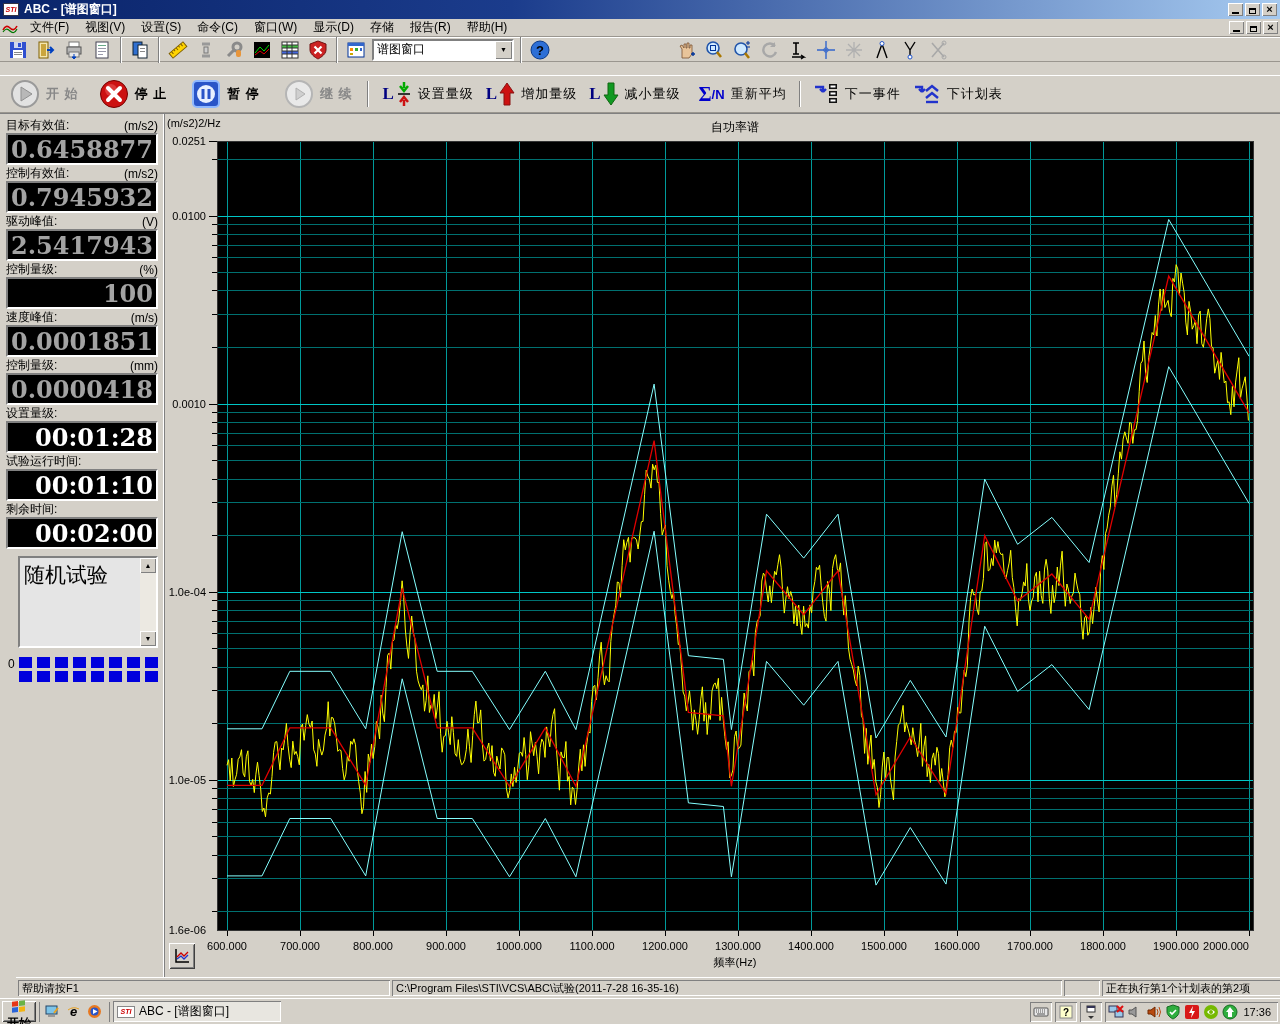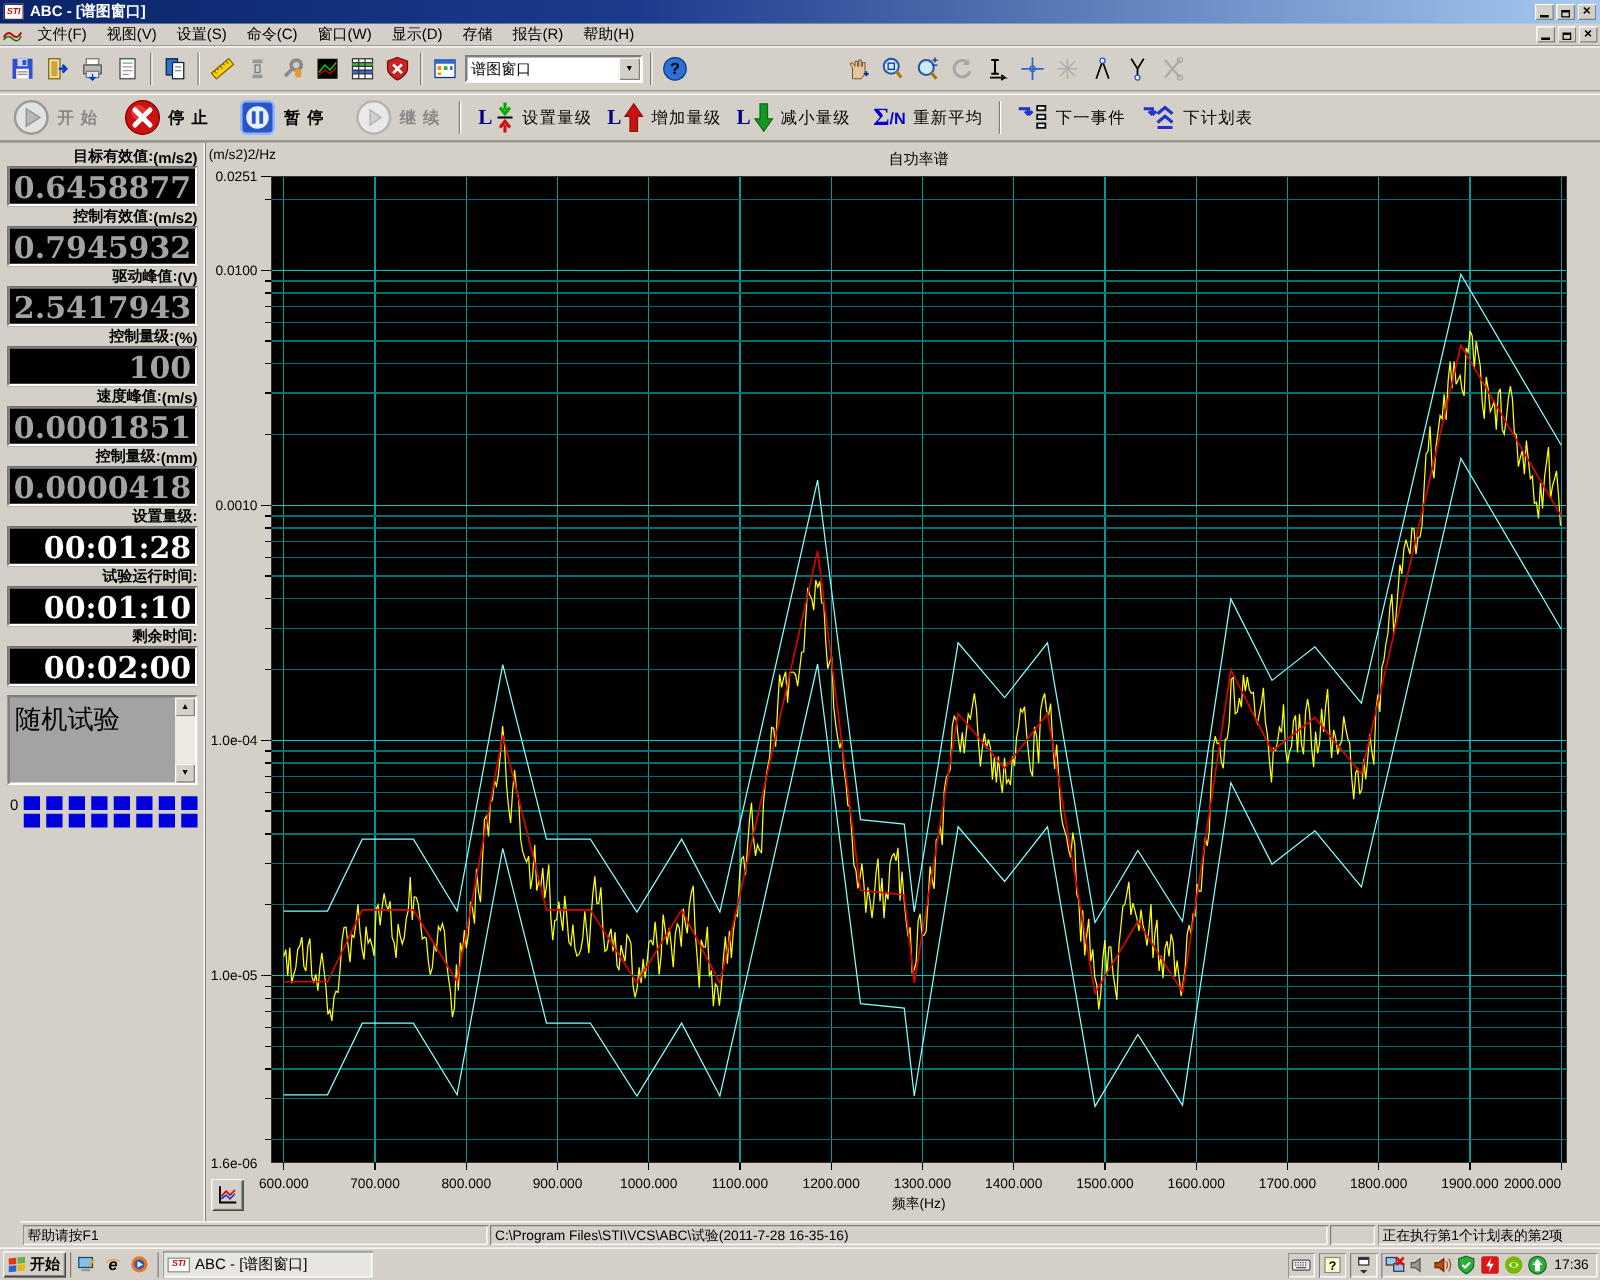--- a/index.html
+++ b/index.html
@@ -1,20 +1,20 @@
 <!DOCTYPE html>
 <html><head>
 <meta charset="utf-8">
 <style>
   * { box-sizing: border-box; margin: 0; padding: 0; }
   html,body { width:1280px; height:1024px; overflow:hidden; }
   body { font-family:"Liberation Sans",sans-serif; background:#d4d0c8; position:relative; font-size:12px; color:#000; }
 
   .raised { box-shadow: inset 1px 1px 0 #ffffff, inset -1px -1px 0 #808080; }
-  .raised2 { box-shadow: inset 1px 1px 0 #ffffff, inset -1px -1px 0 #404040, inset 2px 2px 0 #d4d0c8, inset -2px -2px 0 #808080; }
+  .raised2 { box-shadow: inset 1px 1px 0 #ffffff, inset -1px -1px 0 #404040, inset 2px 2px 0 #d4d0c8, inset -2px -2px 0 #808080; flex-direction: column; }
 
   
   #titlebar { position:absolute; left:0; top:0; width:1280px; height:19px;
     background:linear-gradient(to right,#0a246a 0%,#1b3c8c 40%,#a6caf0 100%);
     display:flex; align-items:center; padding:0 3px; }
   #titlebar .app-icon { width:16px; height:13px; background:#fff; border:1px solid #334; display:flex;align-items:center;justify-content:center;
     color:#cc0000; font-weight:bold; font-style:italic; font-size:7px; }
   #titlebar .title-text { color:#fff; font-weight:bold; font-size:12px; margin-left:5px; flex:1; }
   .winbtns { display:flex; gap:2px; }
   .winbtn { width:15px; height:13px; background:#d4d0c8; display:flex; align-items:flex-end; justify-content:center;
@@ -26,45 +26,45 @@
   
   #menubar { position:absolute; left:0; top:19px; width:1280px; height:18px; background:#d4d0c8;
     display:flex; align-items:center; padding:0 2px; border-bottom:1px solid #9a968f; }
   #menubar .mdi-icon { width:16px; height:14px; margin-right:4px; }
   .menu-item { padding:1px 8px; cursor:default; }
   #menubar .winbtns { margin-left:auto; }
 
   
   .toolbar { position:absolute; left:0; width:1280px; background:#d4d0c8; display:flex; align-items:center;
     border-top:1px solid #ffffff; border-bottom:1px solid #9a968f; }
-  #toolbar1 { top:37px; height:36px; padding-left:4px; }
+  #toolbar1 { top:37px; height:25px; padding-left:4px; }
   #toolbar2 { top:75px; height:38px; padding-left:4px; }
   .tbi { width:28px; height:28px; display:flex; align-items:center; justify-content:center; flex:none; }
   .tsep { width:2px; height:26px; border-left:1px solid #808080; border-right:1px solid #ffffff; margin:0 4px; flex:none; }
   .combo { width:142px; height:22px; background:#fff; border:2px solid; border-color:#808080 #fff #fff #808080;
     display:flex; align-items:center; margin:0 2px; }
   .combo span { flex:1; padding-left:3px; font-size:12px; }
   .combo .combo-btn { width:17px; height:18px; background:#d4d0c8; display:flex; align-items:center; justify-content:center; font-size:7px; }
   .ctlbtn { display:flex; align-items:center; height:32px; padding:0 6px; flex:none; }
   .ctlbtn .cap { font-size:13px; font-weight:bold; letter-spacing:1px; margin-left:6px; white-space:nowrap; }
   .ctlbtn.disabled .cap { color:#888; }
   .lvl-glyph { color:#000080; font-size:17px; font-weight:bold; font-family:"Liberation Serif",serif; margin-right:2px; }
 
   
   #main { position:absolute; left:0; top:113px; width:1280px; height:864px; background:#d4d0c8; border-top:1px solid #808080; }
 
   #left-panel { position:absolute; left:0; top:0; width:165px; height:864px; padding:4px 6px 0 6px;
     border-right:1px solid #808080; box-shadow: -1px 0 0 #fff inset; }
   .readout { margin-bottom:1px; }
-  .readout .row1 { display:flex; justify-content:flex-end; font-size:12px; height:15px; align-items:center;font-weight:bold; }
+  .readout .row1 { display:flex; justify-content:space-between; font-size:12px; height:15px; align-items:center; }
   .led { height:32px; background:#000; border:2px solid; border-color:#808080 #fff #fff #808080;
     display:flex; align-items:center; justify-content:flex-end; overflow:hidden; }
   .led span { font-family:"DejaVu Serif",serif; font-weight:bold; font-size:24px; color:#a3a3a3; padding-right:3px; white-space:nowrap; }
   .led.white span { color:#ffffff; }
-  #test-name-box { margin-top:7px; height:72px; border:2px solid; border-color:#808080 #fff #fff #808080; background:#a3a3a3; position:relative; }
+  #test-name-box { margin-top:7px; height:92px; border:2px solid; border-color:#808080 #fff #fff #808080; background:#e5e5e5; position:relative;margin-left:12px; }
   #test-name-box .tn-text { font-family:"Liberation Serif",serif; font-size:21px; padding:3px 4px; }
   .vscroll { position:absolute; right:0; top:0; width:16px; height:100%; background:#ece9e2; display:flex; flex-direction:column; justify-content:space-between; }
   .vscroll .sb { width:16px; height:15px; background:#d4d0c8; font-size:7px; display:flex; align-items:center; justify-content:center; }
   #indicators { margin-top:9px; display:flex; }
   #ind-zero { width:18px; font-size:12px; padding-left:2px; }
   .indrows { display:flex; flex-direction:column; gap:3px; }
   .indrow { display:flex; gap:5px; }
   .sq { width:13px; height:11px; background:#0000dd; }
 
   #chart-area { position:absolute; left:165px; top:0; width:1115px; height:864px; background:#d4d0c8; }

